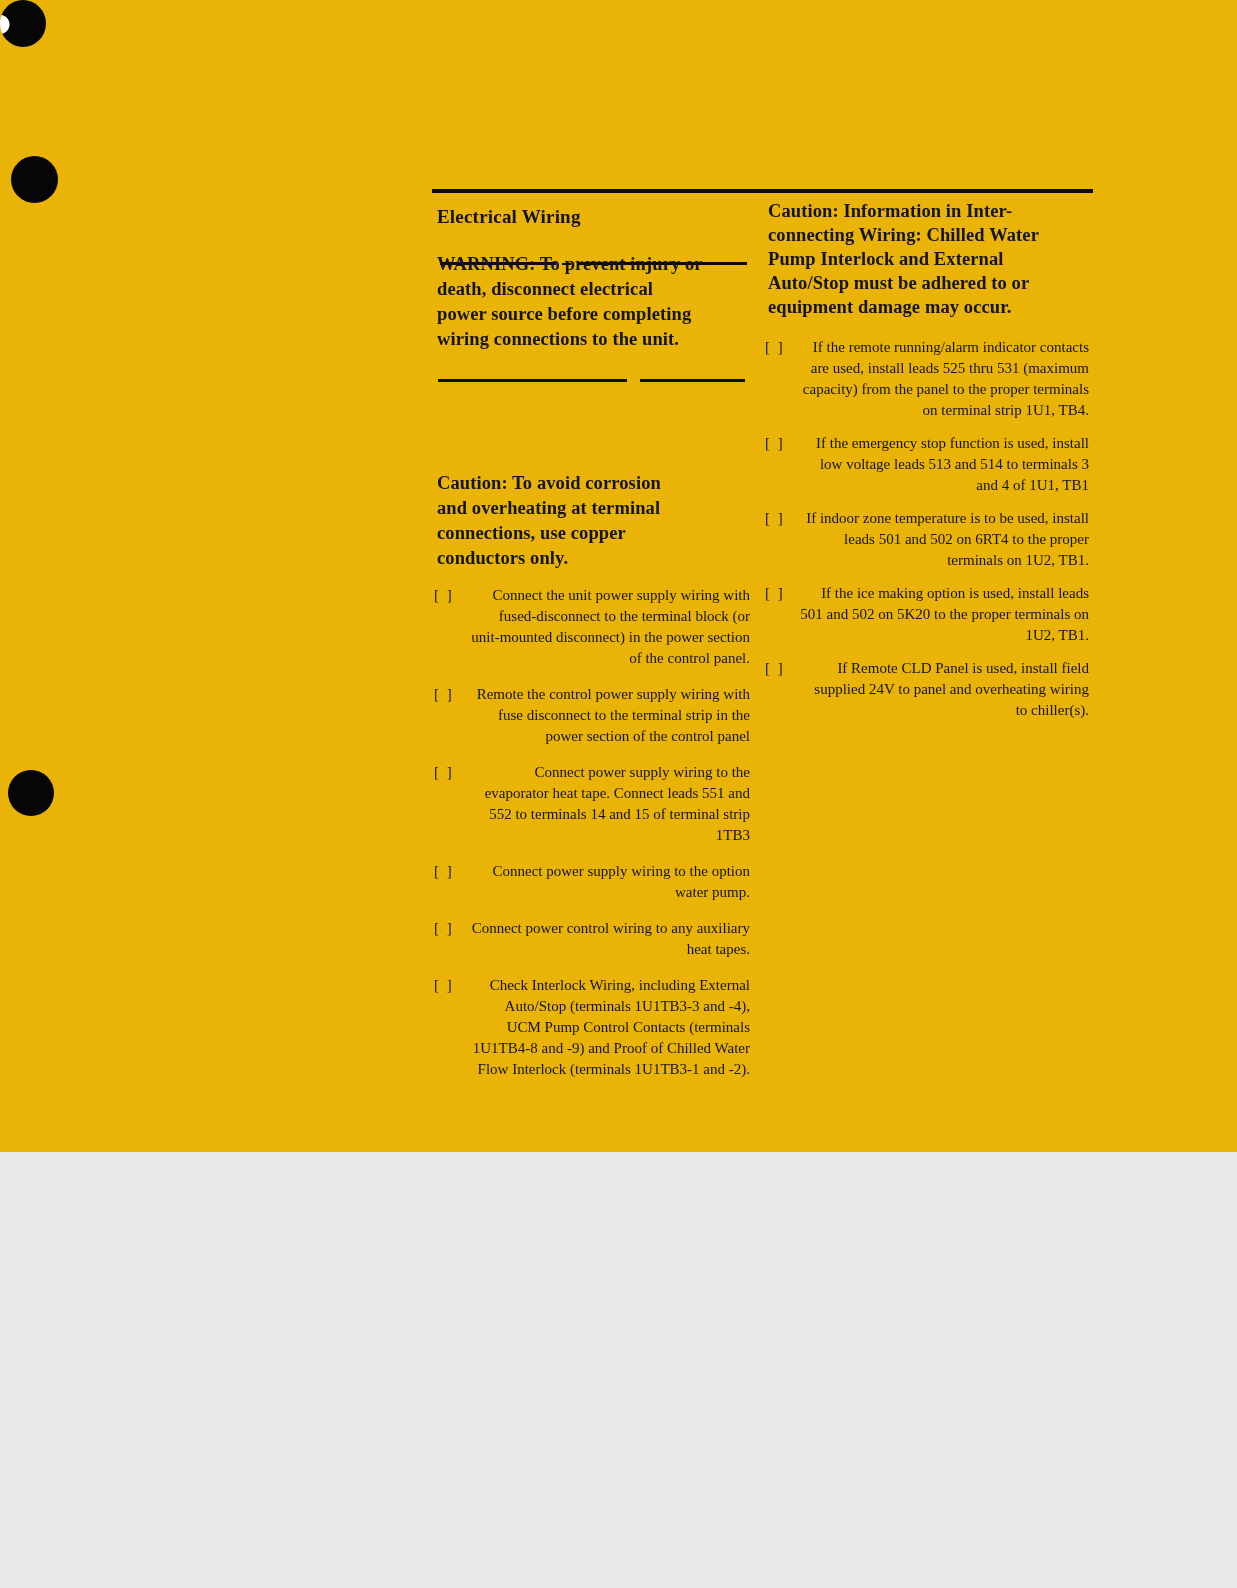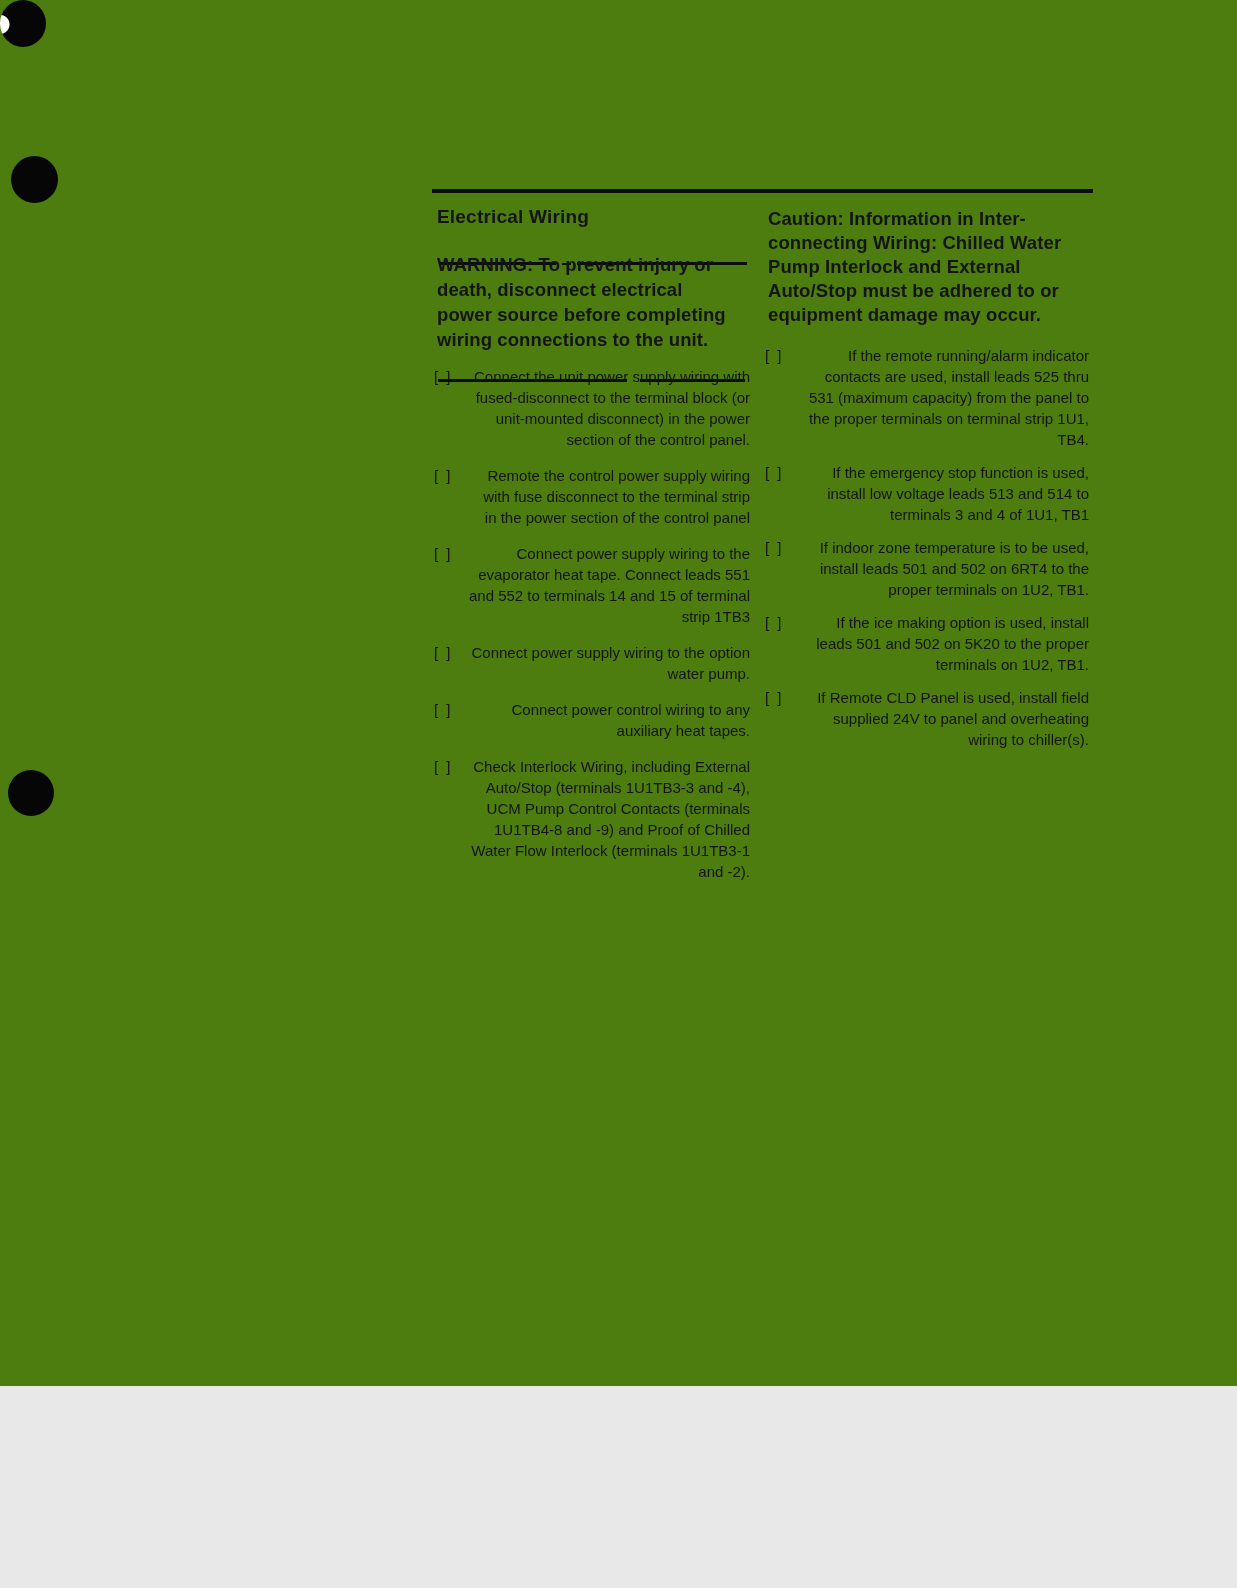--- a/index.html
+++ b/index.html
@@ -1,20 +1,20 @@
 <!DOCTYPE html>
 <html><head>
 <meta charset="utf-8">
 <style>
   html,body{margin:0;padding:0;background:#e8e8e8;}
   .page{
     position:relative;
-    width:1237px;height:1386px;
-    background:#4d7c0f;
-    font-family:Liberation Sans, sans-serif;
+    width:1237px;height:1152px;
+    background:#eab308;
+    font-family:Liberation Serif, serif;
     color:#141414;
     overflow:hidden;
   }
   
   .hole{position:absolute;background:#060606;border-radius:50%;}
   .hole-1{left:11px;top:156px;width:47px;height:47px;}
   .hole-2{left:8px;top:770px;width:46px;height:46px;}
   .hole-3{
     left:7px;top:1385px;width:46px;height:47px;
     background:radial-gradient(circle at 0% 52%, #ffffff 9px, #060606 10px);
@@ -40,21 +40,21 @@
     font-size:19px;font-weight:700;line-height:24px;
     margin:6px 0 0 3px;letter-spacing:0.2px;
   }
   .bold-block{
     font-size:18.5px;font-weight:700;
     white-space:pre-line;letter-spacing:0.1px;
     margin-left:3px;
   }
   .warning-block{line-height:25px;margin-top:23px;margin-bottom:0;}
   .caution-block-left{line-height:25px;margin-top:17px;}
-  .caution-block-right{line-height:24px;margin-top:8px;}
+  .caution-block-right{line-height:24px;}
 
   .checklist{margin-top:14px;}
   .col-right .checklist{margin-top:18px;}
   .check-item{
     display:grid;grid-template-columns:26px 1fr;
     font-size:15px;line-height:21px;
     margin-top:15px;
   }
   .col-right .check-item{margin-top:12px;}
   .check-item:first-child{margin-top:0;}
@@ -97,20 +97,24 @@
   </div>
 
   <div class="col col-left">
     <div class="section-title">Electrical Wiring</div>
 
     <div class="bold-block warning-block">WARNING: To prevent injury or
 death, disconnect electrical
 power source before completing
 wiring connections to the unit.</div>
 
+    <div class="bold-block caution-block-left" style="margin-top:119px;">Caution: To avoid corrosion
+and overheating at terminal
+connections, use copper
+conductors only.</div>
 
     <div class="checklist">
       <div class="check-item">
         <span class="check-marker">[ ]</span>
         <span class="check-text">Connect the unit power supply wiring with fused-disconnect to the terminal block (or unit-mounted disconnect) in the power section of the control panel.</span>
       </div>
       <div class="check-item">
         <span class="check-marker">[ ]</span>
         <span class="check-text">Remote the control power supply wiring with fuse disconnect to the terminal strip in the power section of the control panel</span>
       </div>

